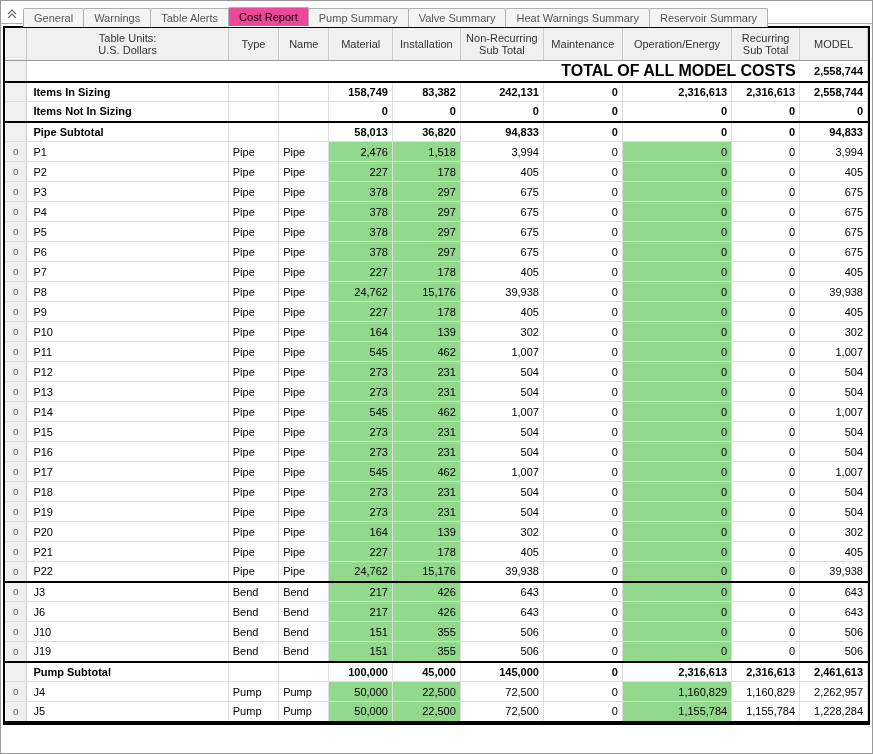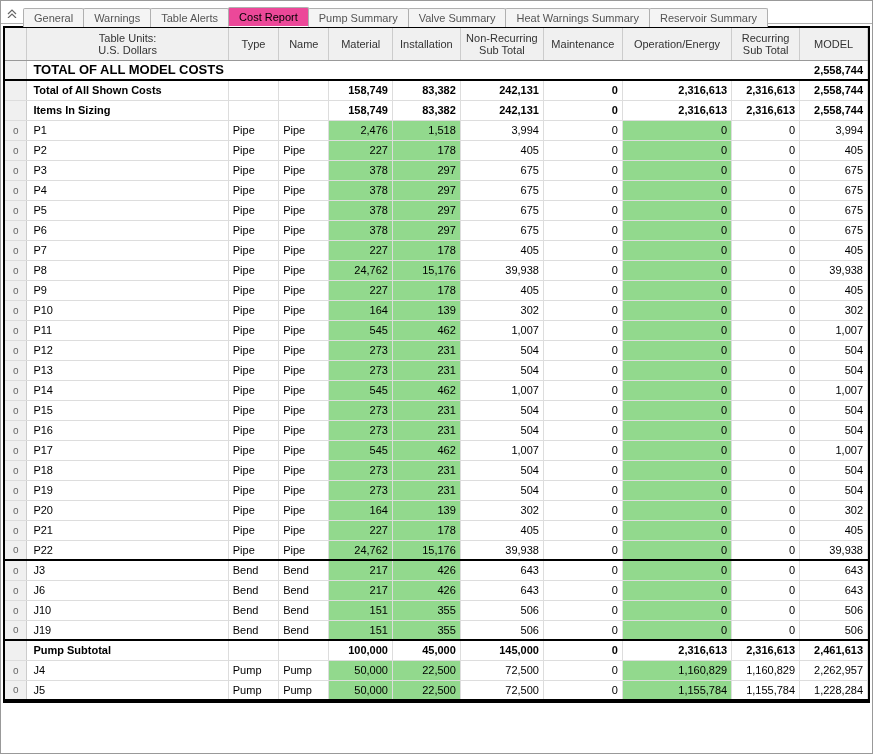--- a/index.html
+++ b/index.html
@@ -112,21 +112,21 @@
     background: #f0f0f0;
     text-align: center;
     color: #666;
     border-right: 1px solid #ccc;
     font-size: 10px;
   }
   tbody td.label { text-align: left; padding-left: 6px; }
   tbody td.txt { text-align: left; }
 
   tr.grand td { font-weight: bold; border-bottom: 2px solid #000; }
-  tr.grand td.label { font-size: 13px; }
+  tr.grand td.label { font-size: 16px; text-align: right; }
   tr.bold td { font-weight: bold; }
   tr.section-end td { border-bottom: 2px solid #000; }
   tr.section-start td { }
 
   td.hl { background: #92d98d; }
 </style>
 </head>
 <body>
 
 <div class="frame">
@@ -183,43 +183,56 @@
           </tr>
         </thead>
         <tbody id="tbody">
             <tr class="grand">
               <td class="mark"></td>
               <td class="label" colspan="9" style="border-right: none;">TOTAL OF ALL MODEL COSTS</td>
               <td class="num">2,558,744</td>
             </tr>
             <tr class="bold">
               <td class="mark"></td>
-              <td class="label">Total of All Shown Costs</td>
+              <td class="label">Items In Sizing</td>
               <td class="txt"></td>
               <td class="txt"></td>
               <td class="num">158,749</td>
               <td class="num">83,382</td>
               <td class="num">242,131</td>
               <td class="num">0</td>
               <td class="num">2,316,613</td>
               <td class="num">2,316,613</td>
               <td class="num">2,558,744</td>
             </tr>
-            <tr class="bold">
+            <tr class="bold section-end">
               <td class="mark"></td>
-              <td class="label">Items In Sizing</td>
-              <td class="txt"></td>
-              <td class="txt"></td>
-              <td class="num">158,749</td>
-              <td class="num">83,382</td>
-              <td class="num">242,131</td>
-              <td class="num">0</td>
-              <td class="num">2,316,613</td>
-              <td class="num">2,316,613</td>
-              <td class="num">2,558,744</td>
+              <td class="label">Items Not In Sizing</td>
+              <td class="txt"></td>
+              <td class="txt"></td>
+              <td class="num">0</td>
+              <td class="num">0</td>
+              <td class="num">0</td>
+              <td class="num">0</td>
+              <td class="num">0</td>
+              <td class="num">0</td>
+              <td class="num">0</td>
+            </tr>
+            <tr class="bold section-start">
+              <td class="mark"></td>
+              <td class="label">Pipe Subtotal</td>
+              <td class="txt"></td>
+              <td class="txt"></td>
+              <td class="num">58,013</td>
+              <td class="num">36,820</td>
+              <td class="num">94,833</td>
+              <td class="num">0</td>
+              <td class="num">0</td>
+              <td class="num">0</td>
+              <td class="num">94,833</td>
             </tr>
             <tr>
               <td class="mark">o</td>
               <td class="label">P1</td>
               <td class="txt">Pipe</td>
               <td class="txt">Pipe</td>
               <td class="num hl">2,476</td>
               <td class="num hl">1,518</td>
               <td class="num">3,994</td>
               <td class="num">0</td>

